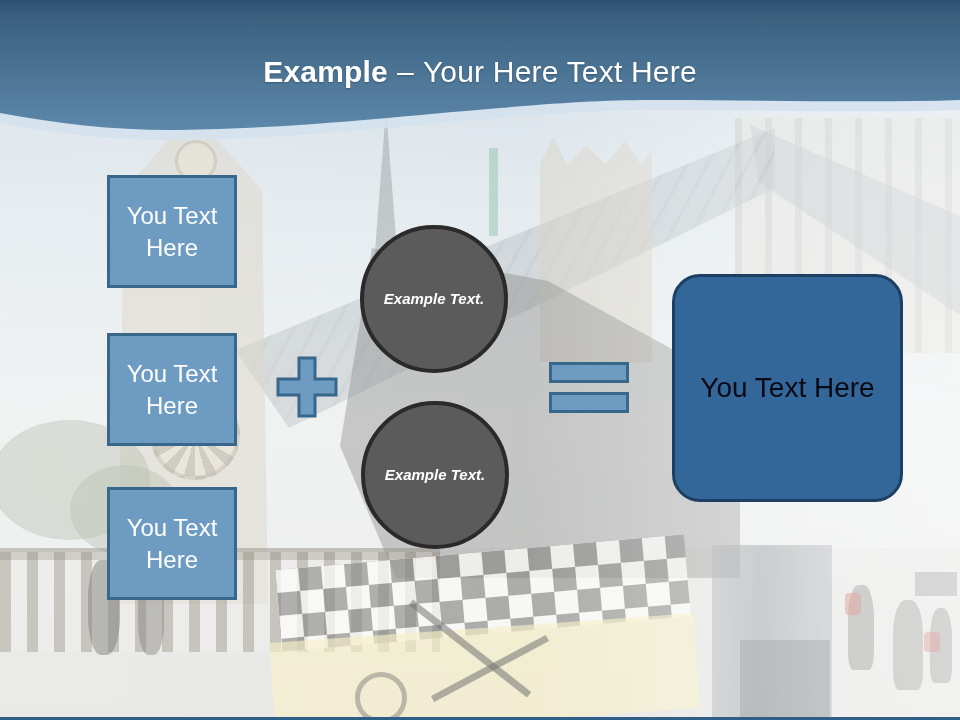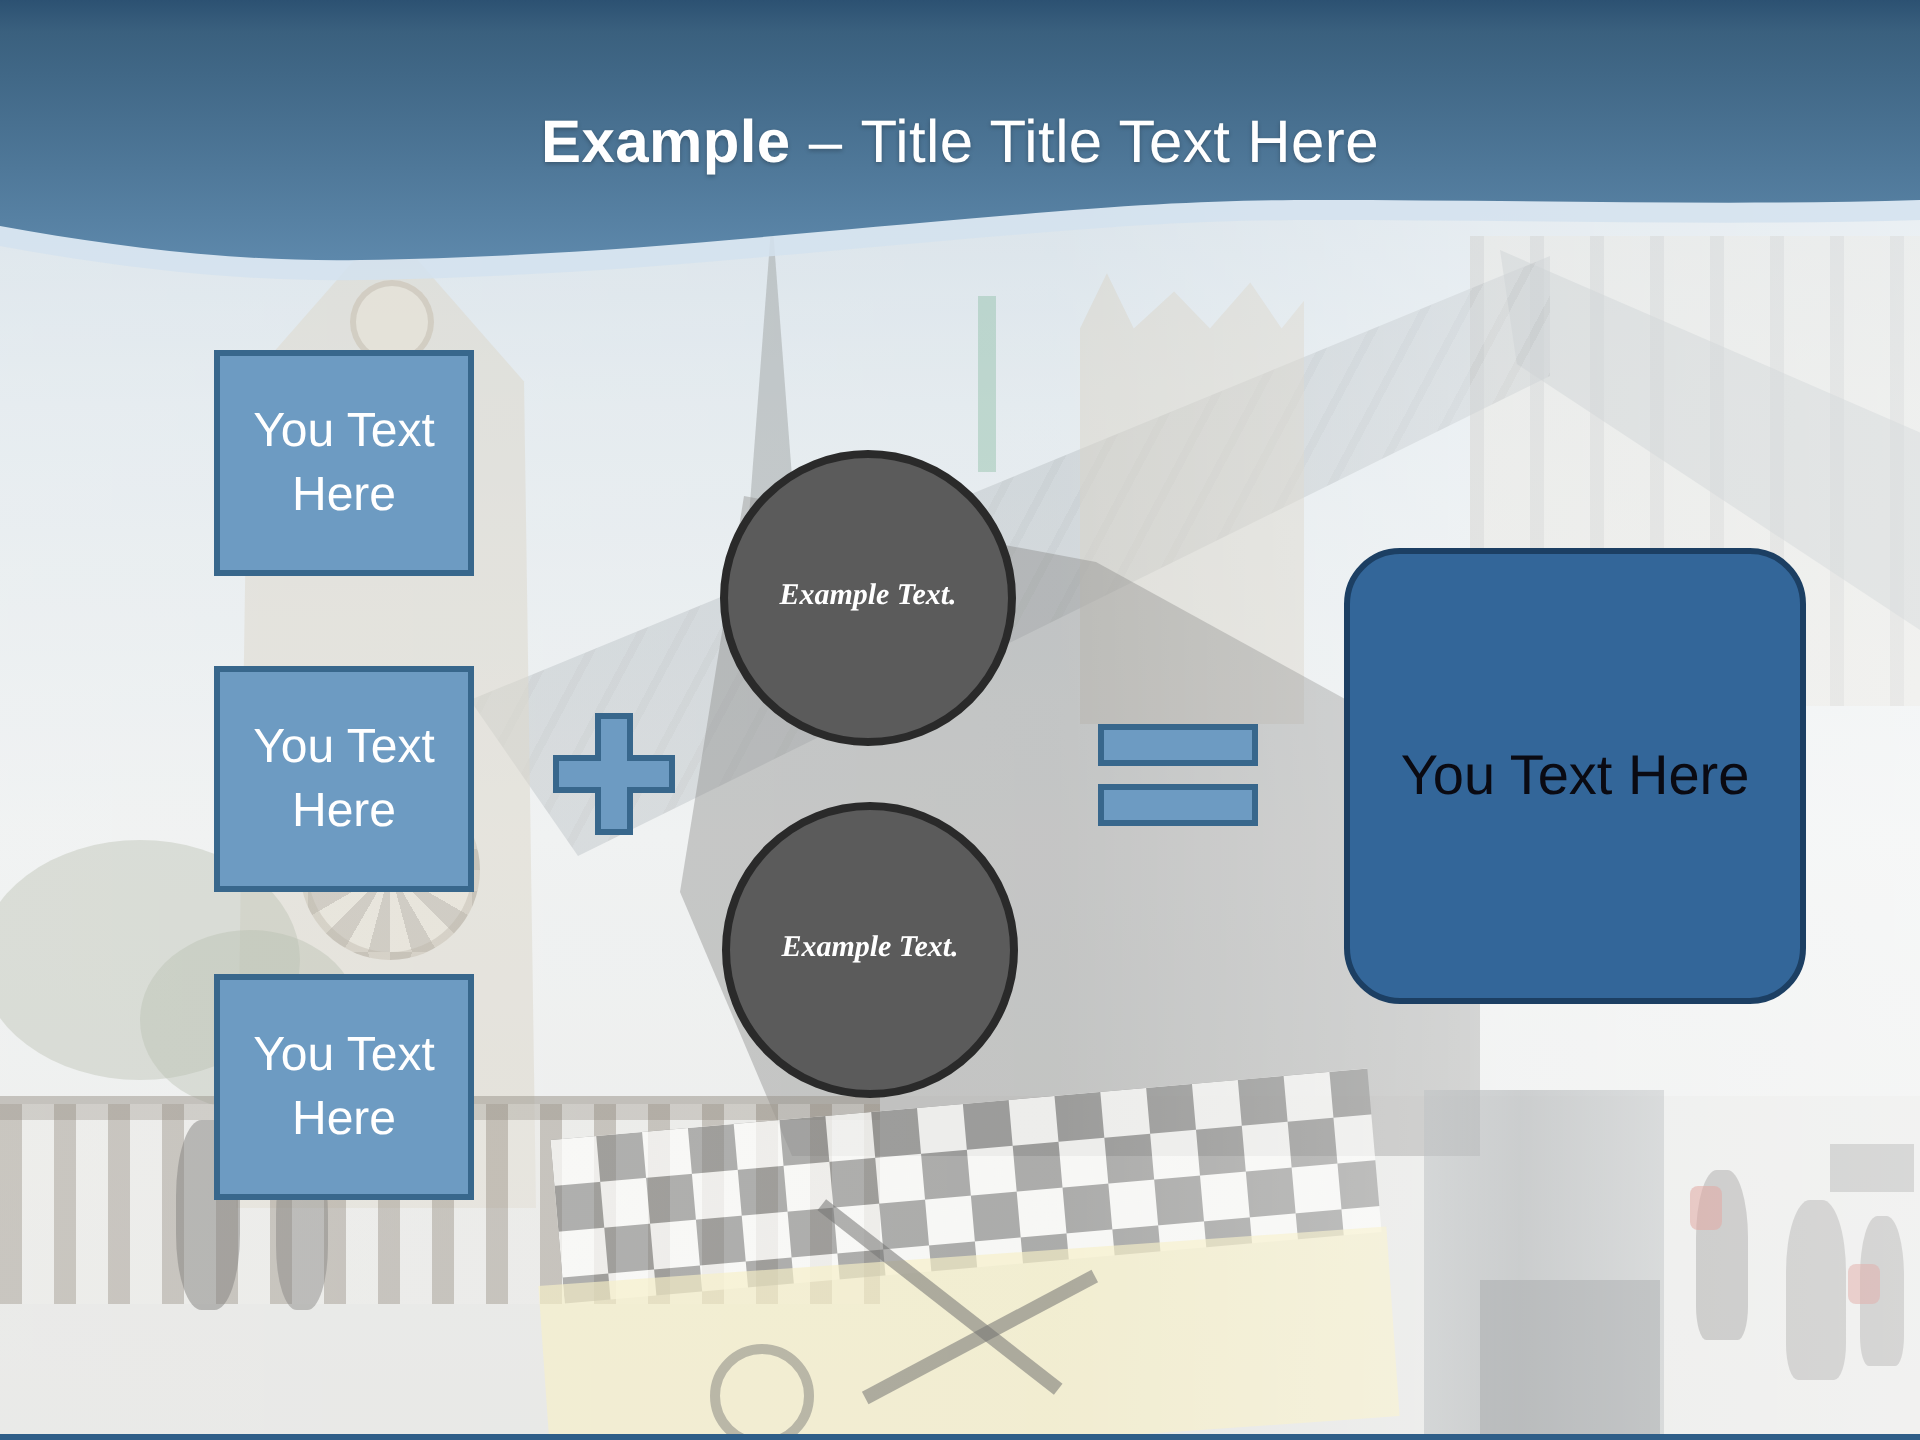--- a/index.html
+++ b/index.html
@@ -72,21 +72,21 @@
   
   .in-box{width:130px;height:113px;background:#6D9BC2;border:3px solid #38678C;
     display:flex;align-items:center;justify-content:center;text-align:center;
     color:#FFFFFF;font-size:24px;line-height:1.3;padding:4px;}
   .box1{left:107px;top:175px;} .box2{left:107px;top:333px;} .box3{left:107px;top:487px;}
 
   .plus-wrap{left:276px;top:356px;width:62px;height:62px;}
 
   .circle{width:148px;height:148px;border-radius:50%;background:#5B5B5B;border:4px solid #2A2A2A;
     display:flex;align-items:center;justify-content:center;text-align:center;
-    color:#FFFFFF;font-size:15px;font-weight:bold;font-style:italic;line-height:1.7;padding:14px;font-family:Liberation Serif, serif;}
+    color:#FFFFFF;font-size:15px;font-weight:bold;font-style:italic;line-height:1.7;padding:14px;}
   .circ1{left:360px;top:225px;} .circ2{left:361px;top:401px;}
 
   .equals{left:549px;top:362px;width:80px;height:51px;}
   .eq-bar{position:absolute;left:0;width:80px;height:21px;background:#6D9BC2;border:3px solid #38678C;}
   .eq-top{top:0;} .eq-bot{top:30px;}
 
   .result{left:672px;top:274px;width:231px;height:228px;border-radius:28px;
     background:#336699;border:3px solid #1C3F63;
     display:flex;align-items:center;justify-content:center;text-align:center;
     color:#0A0A12;font-size:28px;padding:8px;}
@@ -139,21 +139,21 @@
         <stop offset="0" stop-color="#2C5172"></stop>
         <stop offset="0.12" stop-color="#3A607E"></stop>
         <stop offset="1" stop-color="#5D88AB"></stop>
       </linearGradient>
     </defs>
     <path fill="#D4E2EE" fill-opacity="0.85" d="M0,123 C60,134 120,141 180,140 C300,138 380,128 500,118 C570,112 610,110 660,110 C760,110 870,113 960,110 L960,0 L0,0 Z"></path>
     <path fill="url(#hdr)" d="M0,113 C60,124 120,131 180,130 C300,128 380,118 500,108 C570,102 610,100 660,100 C760,100 870,103 960,100 L960,0 L0,0 Z"></path>
   </svg>
 
   <div class="abs title">
-    <span class="bold">Example</span><span class="dash">–</span><span>Title Title Text Here</span>
+    <span class="bold">Example</span><span class="dash">–</span><span>Your Here Text Here</span>
   </div>
 
   <div class="abs in-box box1">
     <span>You Text Here</span>
   </div>
   <div class="abs in-box box2">
     <span>You Text Here</span>
   </div>
   <div class="abs in-box box3">
     <span>You Text Here</span>

